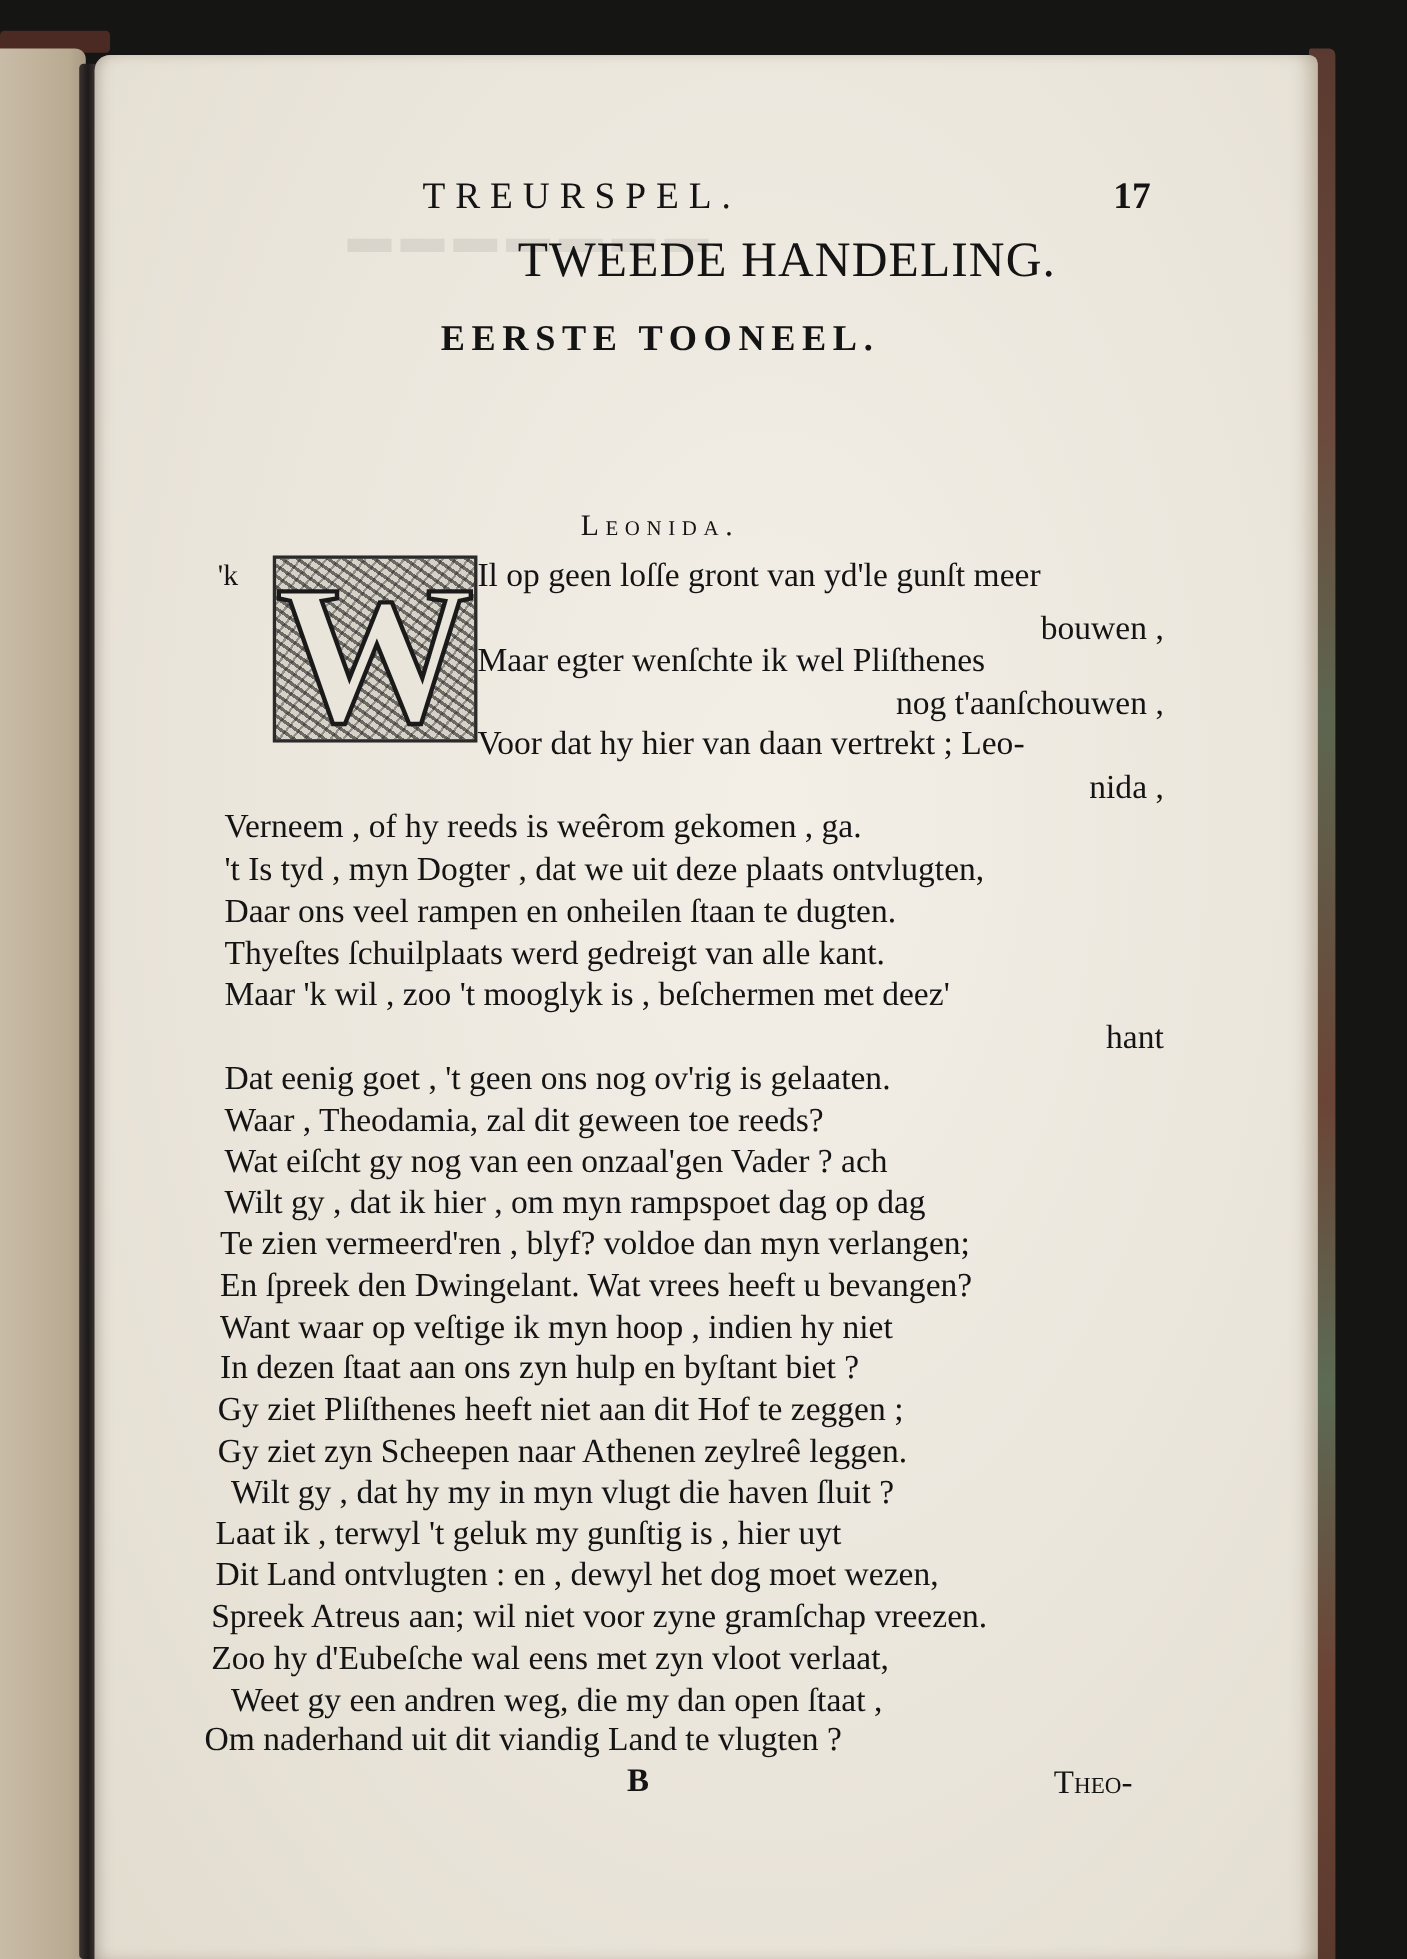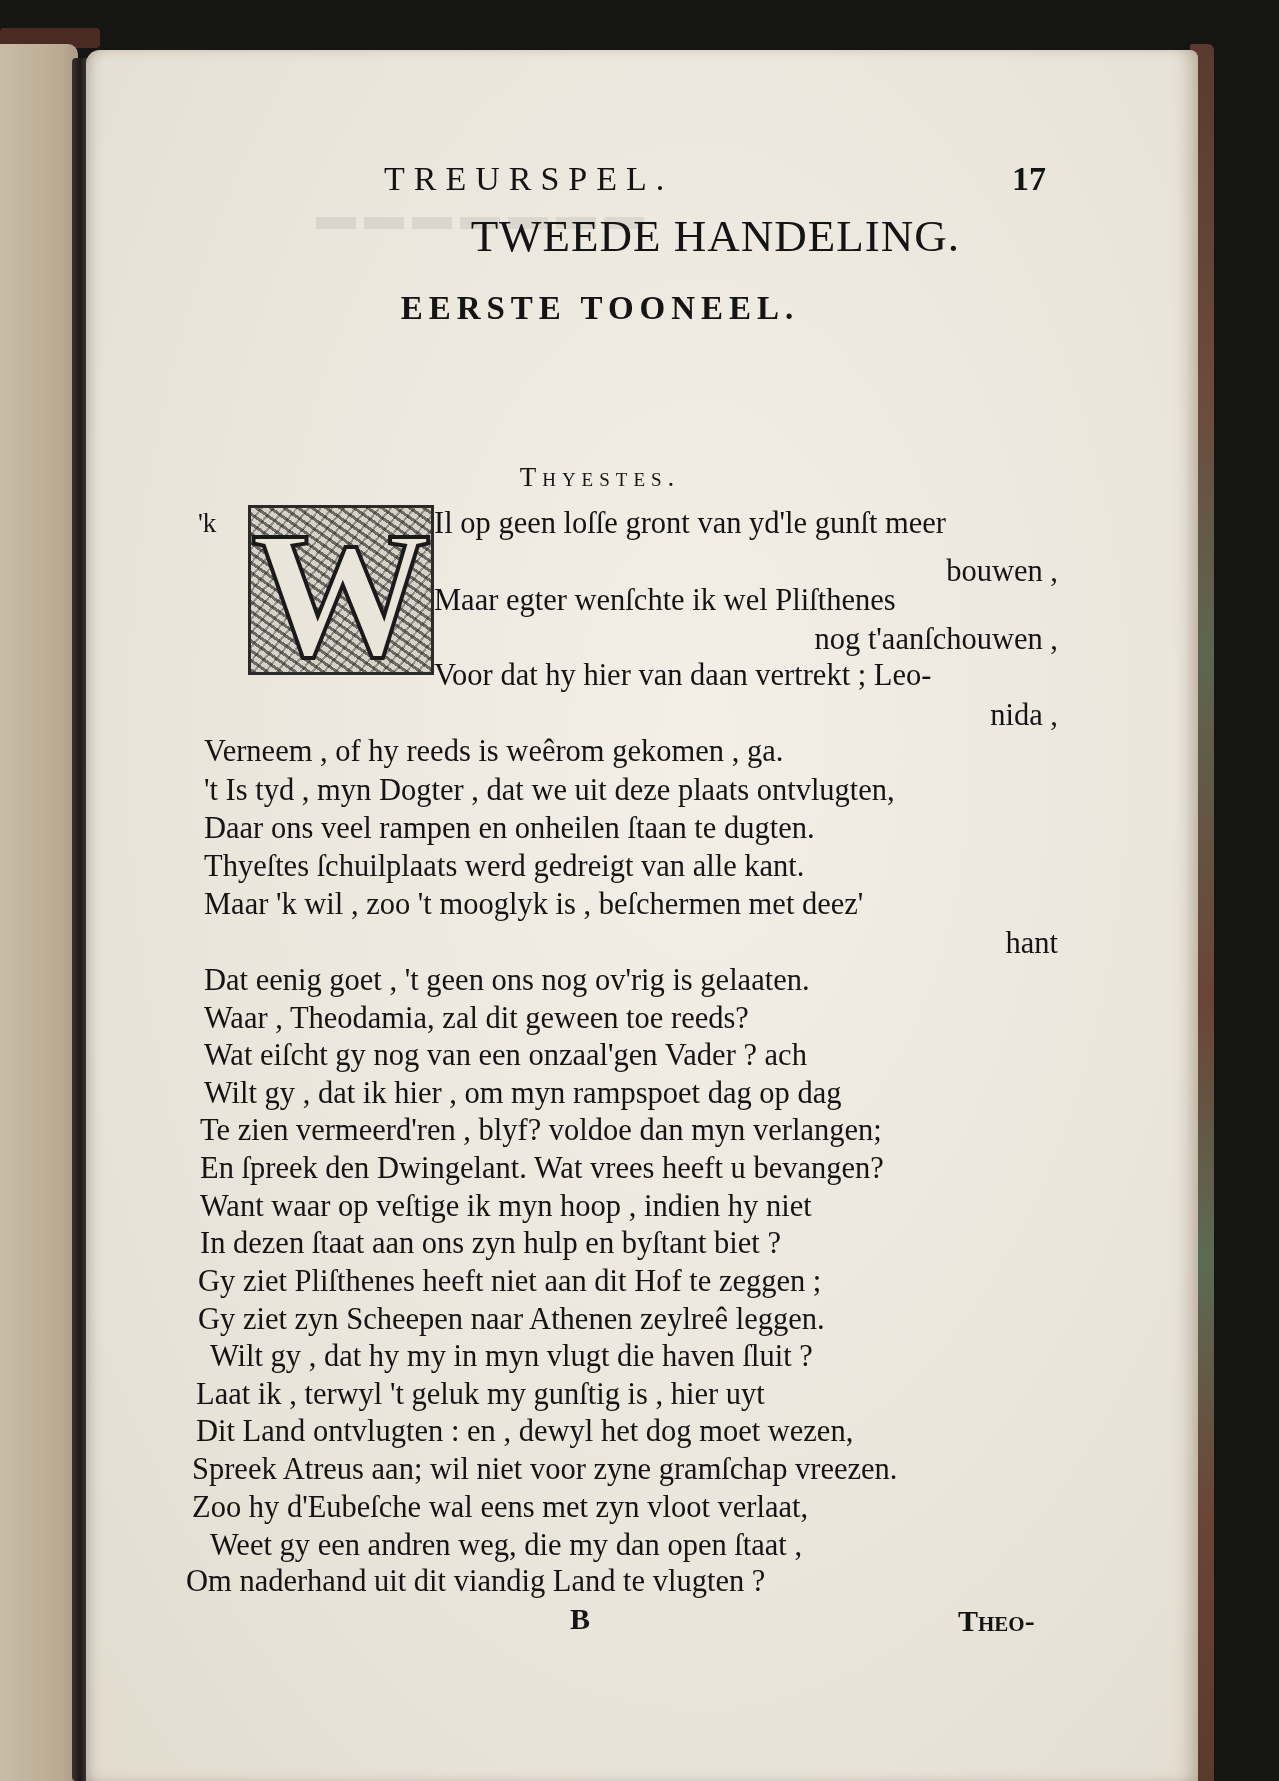--- a/index.html
+++ b/index.html
@@ -83,21 +83,21 @@
       font-size: 180px; line-height: 1; font-weight: bold; color: #eae5db;
       -webkit-text-stroke: 4px #1a1a1a;
       margin-top: 10px;
     }
     .verse { position: absolute; font-size: 30.5px; white-space: nowrap; line-height: 1; }
     .verse.right { text-align: left; }
     .signature {
       position: absolute; left: 570px; top: 1602px; font-size: 30px; font-weight: bold;
     }
     .catchword {
-      position: absolute; left: 958px; top: 1604px; font-size: 30px; font-variant: small-caps; font-weight: bold;
+      position: absolute; left: 958px; top: 1604px; font-size: 30px; font-variant: small-caps; font-weight: normal;
     }
     .show-through {
       position: absolute; color: rgba(90,90,90,0.12); font-size: 30px; white-space: nowrap;
     }
   </style>
 </head>
 <body>
 
 <div class="left-cover-top"></div>
 <div class="left-page"></div>
@@ -107,21 +107,21 @@
 <div class="page">
   <div class="page-content">
 
     <div class="show-through" style="left:230px; top:142px; font-size:40px; letter-spacing:8px;">▬▬▬▬▬▬▬</div>
 
     <div class="running-head" style="left: 298px; top: 110px;">TREURSPEL.</div>
     <div class="page-number" style="left: 926px; top: 110px;">17</div>
 
     <div class="act-title" style="left: 154px; top: 160px;">TWEEDE HANDELING.</div>
     <div class="scene-title" style="left: 154px; top: 240px;">EERSTE TOONEEL.</div>
-    <div class="speaker" style="left: 334px; top: 412px;">Thyestes.</div>
+    <div class="speaker" style="left: 334px; top: 412px;">Leonida.</div>
 
     <div class="elision" style="left: 112px; top: 458px;">'k</div>
     <div class="drop-cap" style="left: 162px; top: 455px;">
       <span>W</span>
     </div>
 
     <div id="verse-container">
         <div class="verse" style="left: 348px; top: 458px;">Il op geen loſſe gront van yd'le gunſt meer</div>
         <div class="verse right" style="right: 140px; top: 506px;">bouwen ,</div>
         <div class="verse" style="left: 348px; top: 535px;">Maar egter  wenſchte ik wel Pliſthenes</div>

